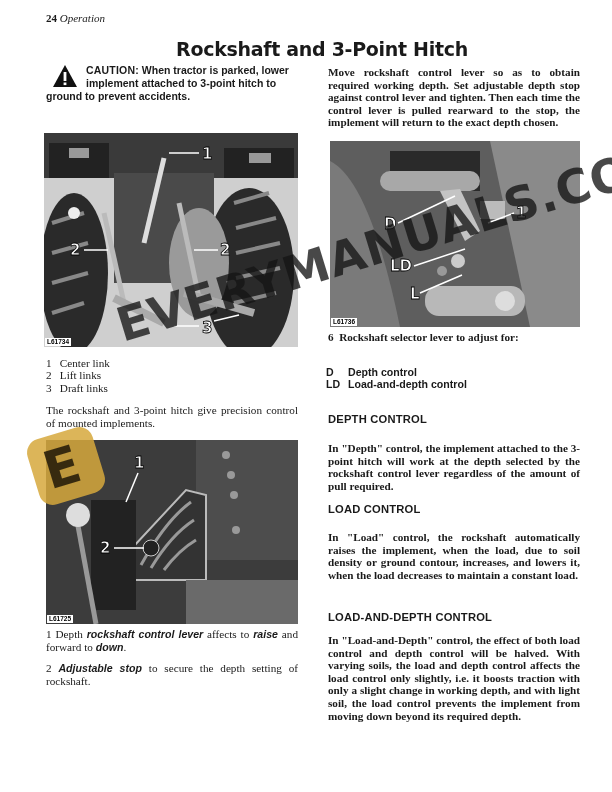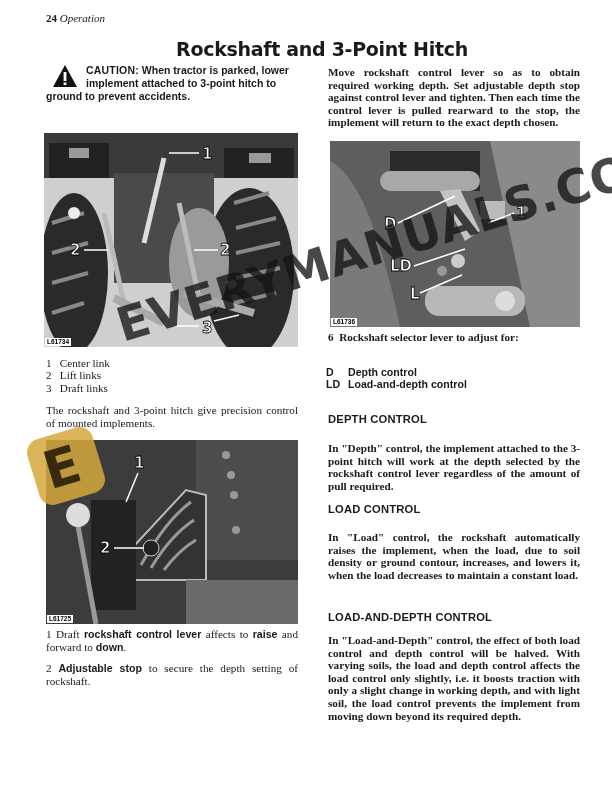--- a/index.html
+++ b/index.html
@@ -11,21 +11,21 @@
 
   .title { position: absolute; left: 16px; width: 612px; top: 38px; text-align: center;
     font-family: "DejaVu Sans", sans-serif; font-weight: bold; font-size: 19px; letter-spacing: -0.3px; }
 
   .caution { position: absolute; left: 46px; top: 64px; width: 252px; font-family: "Liberation Sans", sans-serif;
     font-weight: bold; font-size: 10.5px; line-height: 13px; }
   .caution .icon { float: left; width: 26px; height: 26px; margin: 0 8px 0 6px; }
   .caution .lbl { letter-spacing: 0.2px; }
 
   .para { font-family: "Liberation Serif", serif; font-size: 11.2px; line-height: 12.6px; text-align: justify; }
-  .para b { font-family: "Liberation Sans", sans-serif; font-size: 10.6px; }
+  .para b { font-family: "Liberation Sans", sans-serif; font-size: 10.6px; font-style: italic; }
 
   .col-left { position: absolute; left: 46px; width: 252px; }
   .col-right { position: absolute; left: 328px; width: 252px; font-weight: bold; }
 
   .photo { position: absolute; background: #555; overflow: hidden; }
   .photo svg { display: block; }
   .photo .code { position: absolute; left: 1px; bottom: 1px; background: #fff; color: #000;
     font-family: "Liberation Sans", sans-serif; font-weight: bold; font-size: 6.5px; padding: 0 2px; line-height: 8px; }
 
   .legend { font-family: "Liberation Serif", serif; font-size: 11.2px; line-height: 12.4px; }
@@ -145,21 +145,21 @@
       <text x="54" y="113">2</text>
     </g>
     <line x1="92" y1="33" x2="80" y2="62" stroke="#fff" stroke-width="1.5"></line>
     <line x1="68" y1="108" x2="98" y2="108" stroke="#fff" stroke-width="1.5"></line>
   </svg>
   <span class="code">L61725</span>
 </div>
 
 <div class="col-left para" style="top:628px;">
   <span>1</span>
-  <span>Draft </span><b>rockshaft control lever</b><span> affects to </span><b>raise</b><span> and forward to </span><b>down</b><span>.</span>
+  <span>Depth </span><b>rockshaft control lever</b><span> affects to </span><b>raise</b><span> and forward to </span><b>down</b><span>.</span>
 </div>
 <div class="col-left para" style="top:662px;">
   <span>2</span>
   <b>Adjustable stop</b><span> to secure the depth setting of rockshaft.</span>
 </div>
 
 <div class="col-right para" style="top:66px;">Move rockshaft control lever so as to obtain required working depth. Set adjustable depth stop against control lever and tighten. Then each time the control lever is pulled rearward to the stop, the implement will return to the exact depth chosen.</div>
 
 <div class="photo" style="left:330px; top:141px; width:250px; height:186px;">
   <svg width="250" height="186" viewBox="0 0 250 186">

